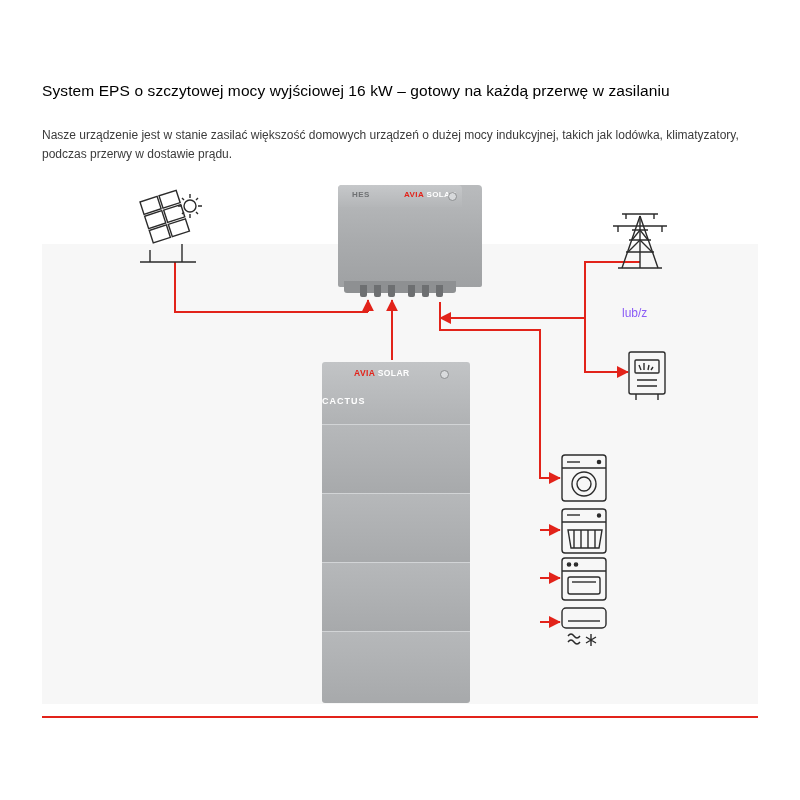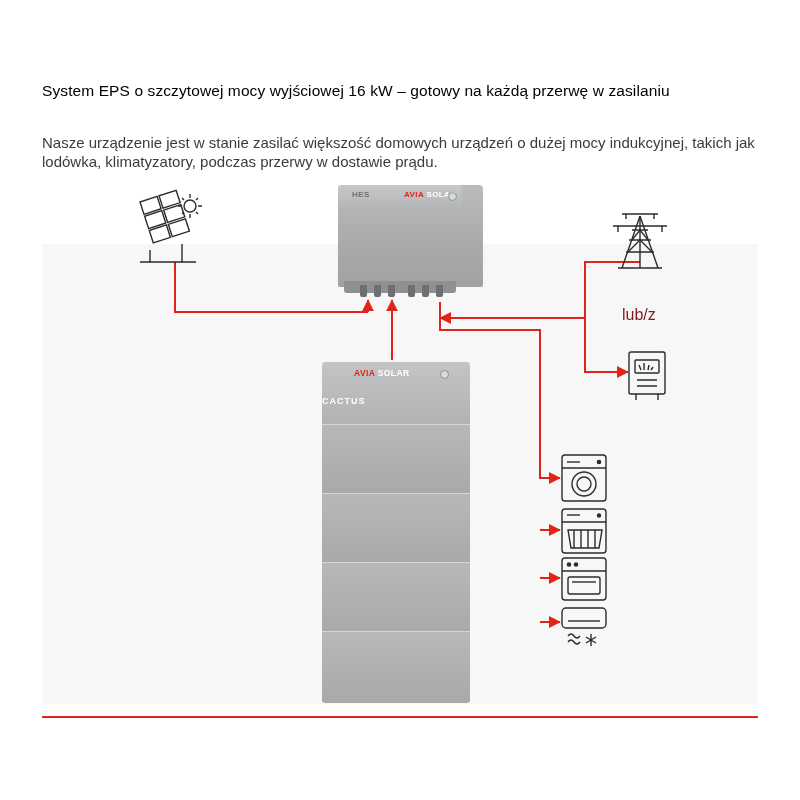--- a/index.html
+++ b/index.html
@@ -27,23 +27,23 @@
     top: 82px;
     width: 720px;
     font-size: 15.5px;
     font-weight: normal;
     color: #000000;
     letter-spacing: 0.1px;
   }
   .subcopy {
     position: absolute;
     left: 42px;
-    top: 133px;
+    top: 126px;
     width: 730px;
-    font-size: 15px;
+    font-size: 12px;
     line-height: 19px;
     color: #3b3b3b;
   }
   .diagram-bg {
     position: absolute;
     left: 42px;
     top: 244px;
     width: 716px;
     height: 460px;
     background: #f7f7f7;
@@ -60,37 +60,38 @@
     position: absolute;
     left: 0; top: 0;
     width: 800px;
     height: 800px;
     overflow: visible;
   }
   .lbl-lubz {
     position: absolute;
     left: 622px;
     top: 306px;
-    font-size: 16px;
-    color: #7f1d1d;
+    font-size: 12px;
+    color: #8b5cf6;
   }
   
   .inverter {
     position: absolute;
     left: 338px;
     top: 185px;
     width: 124px;
     height: 110px;
   }
   .inv-body {
     position: absolute;
     left: 0; top: 0;
-    width: 145px; height: 102px;
+    width: 120px; height: 102px;
     background: linear-gradient(180deg,#b9bbbd 0%, #a9abad 55%, #9fa1a3 100%);
     border-radius: 4px 4px 2px 2px;
+    padding-left: 24px;
   }
   .inv-top-strip {
     position: absolute;
     left: 0; top: 0; width: 124px; height: 22px;
     background: linear-gradient(180deg,#c6c8ca 0%, #b4b6b8 100%);
     border-radius: 4px 4px 0 0;
   }
   .inv-brand-left {
     position: absolute;
     left: 14px; top: 5px;

